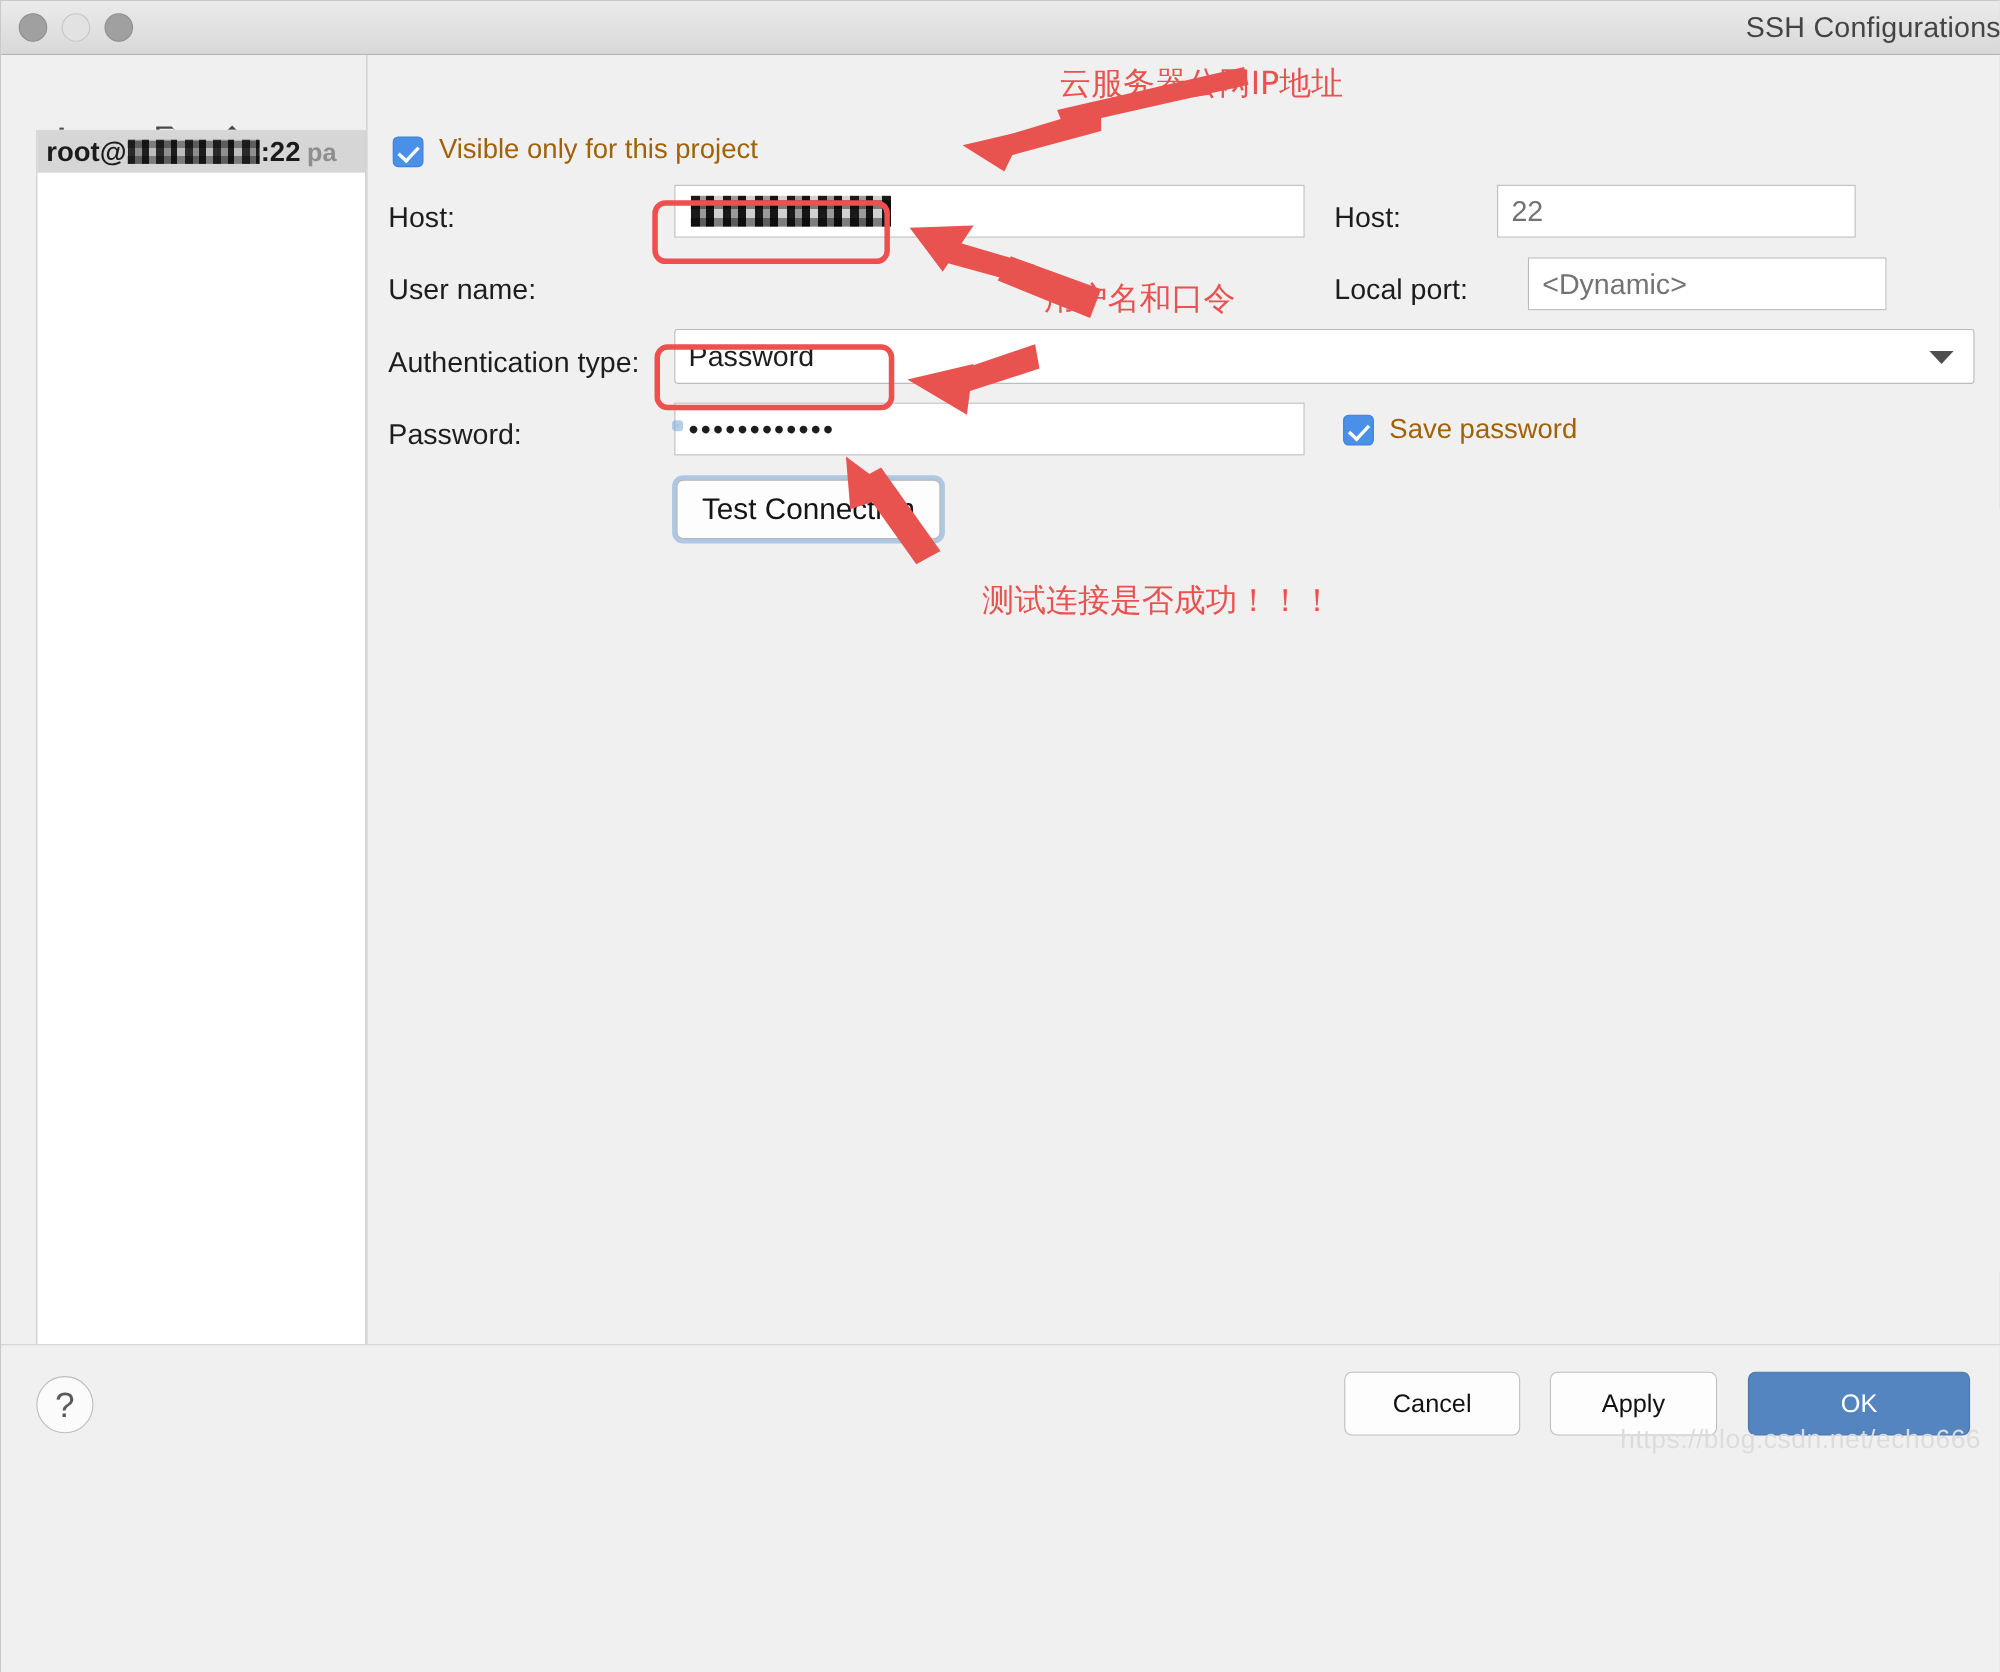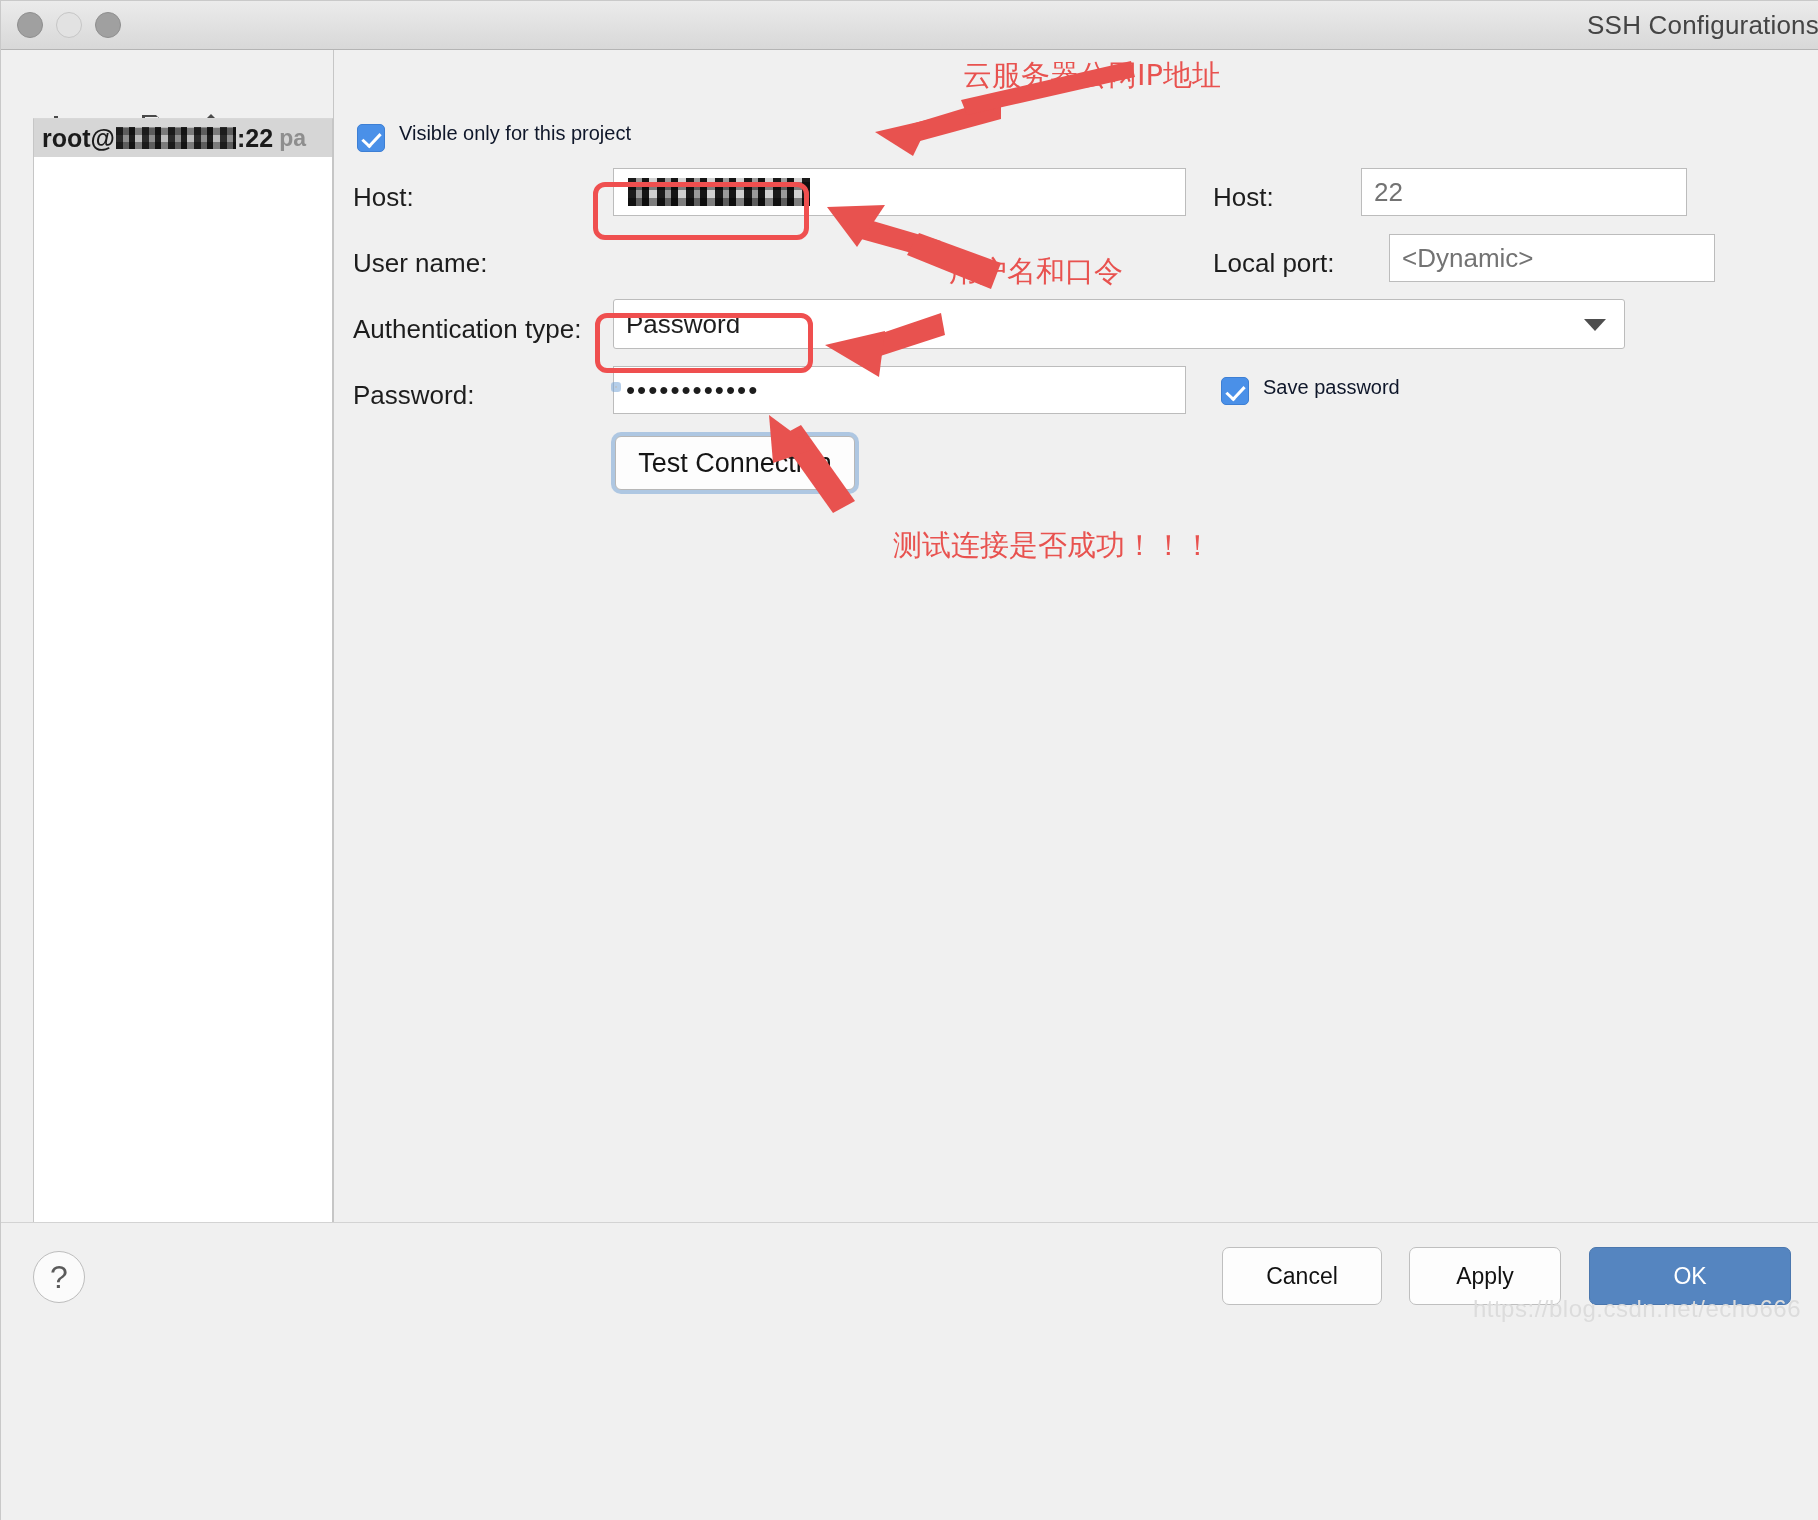--- a/index.html
+++ b/index.html
@@ -116,21 +116,21 @@
   .cbox::after {
     content: "";
     position: absolute; left: 8px; top: 4px;
     width: 8px; height: 15px;
     border: solid #ffffff;
     border-width: 0 3px 3px 0;
     transform: rotate(43deg);
   }
   .cbox-label {
     position: absolute;
-    font-size: 20px; color: #0f172a; white-space: nowrap;
+    font-size: 25px; color: #a16207; white-space: nowrap;
   }
 
   
   #host-blur {
     position: absolute; left: 14px; top: 9px;
     width: 182px; height: 28px;
     background:
       repeating-linear-gradient(90deg, #1a1a1a 0 8px, #9a9a9a 8px 14px, #141414 14px 21px, #d0d0d0 21px 29px),
       repeating-linear-gradient(0deg, rgba(0,0,0,.4) 0 8px, rgba(255,255,255,.3) 8px 16px);
     background-blend-mode: multiply;
@@ -273,21 +273,21 @@
       <div id="host-blur"></div>
     </div>
     <div class="row-label" style="left:878px; top:132px;">Host:</div>
     <div class="txtfield muted" style="left:1026px; top:118px; width:326px; height:48px;">22</div>
 
     <div class="row-label" style="left:18px; top:198px;">User name:</div>
     <div class="row-label" style="left:878px; top:198px;">Local port:</div>
     <div class="txtfield muted" style="left:1026px; top:184px; width:326px; height:48px;margin-left:28px;">&lt;Dynamic&gt;</div>
 
     <div class="row-label" style="left:18px; top:264px;">Authentication type:</div>
-    <div id="auth-combo" style="left:278px; top:249px; width:1012px; height:50px;">
+    <div id="auth-combo" style="left:278px; top:249px; width:1182px; height:50px;">
       <span>Password</span>
       <span id="auth-arrow"></span>
     </div>
 
     <div class="row-label" style="left:18px; top:330px;">Password:</div>
     <div class="txtfield" style="left:278px; top:316px; width:573px; height:48px; letter-spacing:2px;">••••••••••••</div>
     <div class="cbox" style="left:886px; top:327px;"></div>
     <div class="cbox-label" style="left:928px; top:326px;">Save password</div>
 
     <div id="test-btn" style="left:280px; top:336px; width:0; height:0;"></div>

